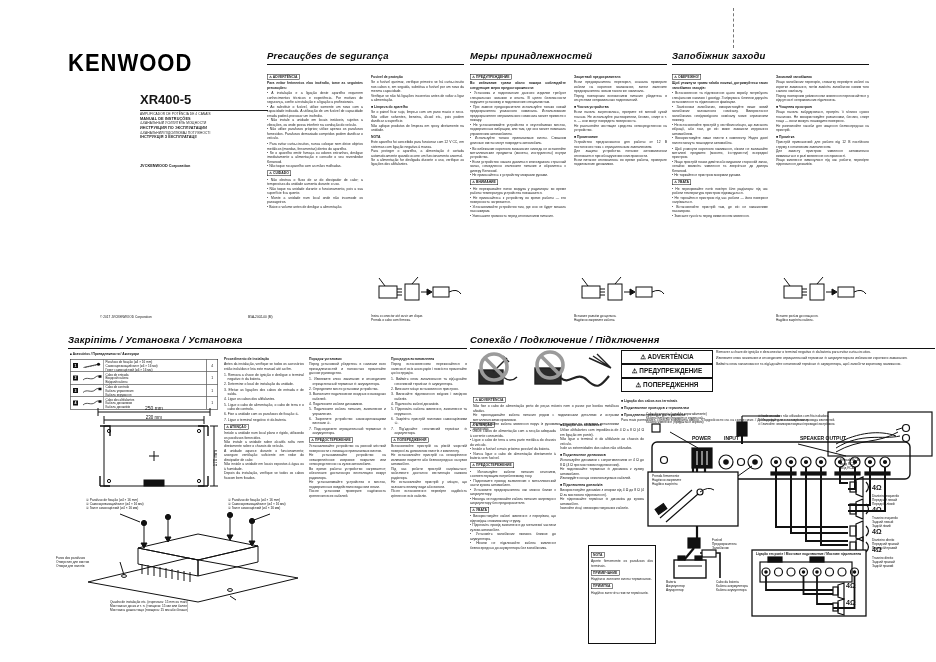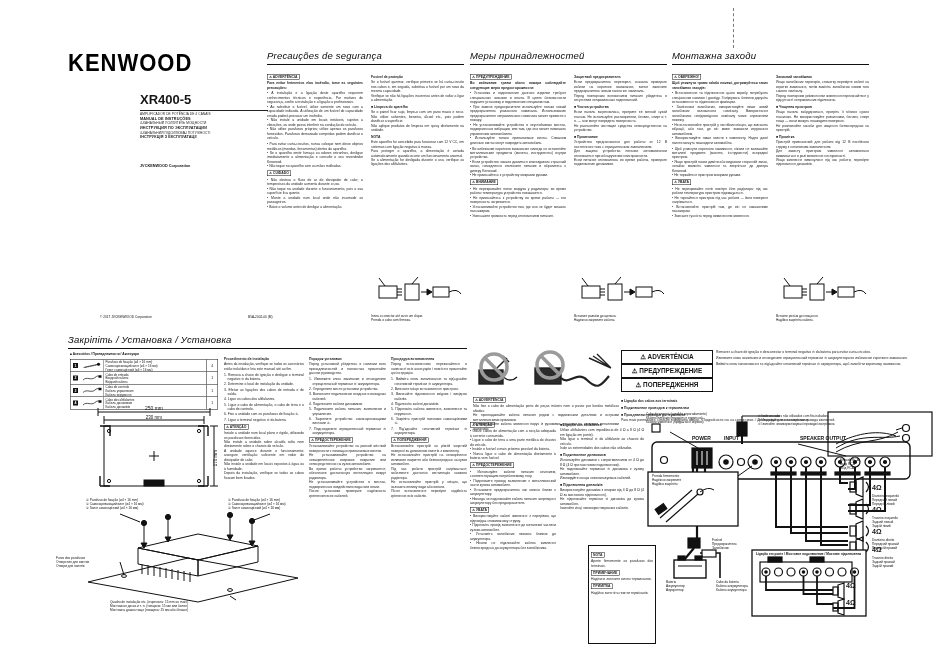--- a/index.html
+++ b/index.html
@@ -1,21 +1,21 @@
 <!DOCTYPE html>
 <html><head>
 <meta charset="utf-8">
 <style>
   html,body{margin:0;padding:0;background:#e8e8e8}
   #page{position:relative;width:936px;height:662px;background:#ffffff;
         font-family:"Liberation Sans",sans-serif;color:#161616;overflow:hidden}
   .abs{position:absolute}
   .sc{transform-origin:0 0}
   .s50{transform:scale(.5);width:200%}
-  .hdr{font-style:italic;font-weight:normal;font-size:9.5px;letter-spacing:.2px;
+  .hdr{font-style:italic;font-weight:bold;font-size:9.5px;letter-spacing:.2px;
        border-bottom:1.5px solid #111;padding-bottom:3px;color:#0a0a0a}
   .t-blocks{font-size:6.8px;line-height:1.32;color:#1c1c1c;text-align:justify}
   .blk-box{display:table;border:1px solid #111;padding:0 3px;font-weight:bold;margin:4px 0 3px;white-space:nowrap}
   .blk-h{font-weight:bold;margin:5px 0 1px}
   .blk-lead{font-weight:bold;margin:1px 0 2px}
   .blk-p{white-space:pre-line;margin:1px 0 3px}
   .blk-n{white-space:pre-line;margin:0 0 1.5px;padding-left:7px;text-indent:-7px}
   .blk-s{font-size:6.4px;letter-spacing:.2px}
   .blk-b{font-size:7.6px;font-weight:bold;letter-spacing:.2px}
   .logo{font-size:22px;font-weight:bold;letter-spacing:1px;transform:scaleY(1.05);transform-origin:0 0;color:#000}
@@ -129,21 +129,21 @@
         <div class="blk-h">■ Чистка устройства</div>
         <div class="blk-p">Если панель загрязнилась, протрите её мягкой сухой тканью. Не используйте растворители, бензин, спирт и т. п. — они могут повредить поверхность.
 Не распыляйте чистящие средства непосредственно на устройство.</div>
         <div class="blk-h">■ Примечание</div>
         <div class="blk-p">Устройство предназначено для работы от 12 В постоянного тока с отрицательным заземлением.
 Для защиты устройства питание автоматически отключается при обнаружении неисправности.
 Если питание отключилось во время работы, проверьте подключение динамиков.</div>
       </div>
   </div>
 
-  <div class="abs hdr" style="left:672px;top:50px;width:197px">Монтажна заходи</div>
+  <div class="abs hdr" style="left:672px;top:50px;width:197px">Запобіжник заходи</div>
   <div class="abs" style="left:672px;top:70px;width:96px">
     <div class="sc s50 t-blocks">
         <div class="blk-box">⚠ ОБЕРЕЖНО!</div>
         <div class="blk-lead">Щоб уникнути травм та/або пожежі, дотримуйтеся таких запобіжних заходів:</div>
         <div class="blk-p">• Встановлення та підключення цього виробу потребують спеціальних навичок і досвіду. З міркувань безпеки доручіть встановлення та підключення фахівцям.
 • Замінюючи запобіжник, використовуйте лише новий запобіжник зазначеного номіналу. Використання запобіжника невідповідного номіналу може спричинити пожежу.
 • Не встановлюйте пристрій у нестійких місцях, що зазнають вібрації, або там, де він може заважати керуванню автомобілем.
 • Використовуйте лише гвинти з комплекту. Надто довгі гвинти можуть пошкодити автомобіль.</div>
         <div class="blk-p">• Щоб уникнути короткого замикання, ніколи не залишайте металеві предмети (монети, інструменти) всередині пристрою.
 • Якщо пристрій почав диміти або видавати сторонній запах, негайно вимкніть живлення та зверніться до дилера Kenwood.
@@ -425,20 +425,21 @@
     <div class="sc s50 lbl">Furos dos parafusos
 Отверстия для винтов
 Отвори для гвинтів</div>
   </div>
   <div class="abs" style="left:110px;top:600px;width:200px">
     <div class="sc s50 lbl">Quadro de instalação etc. (espessura: 15 mm ou mais)
 Монтажная доска и т. п. (толщина: 15 мм или более)
 Монтажна дошка тощо (товщина: 15 мм або більше)</div>
   </div>
 
+  <div class="abs hdr" style="left:470px;top:334px;width:465px">Conexão / Подключение / Підключення</div>
 
   <svg class="abs" style="left:473px;top:350px" width="150" height="42" viewBox="0 0 150 42">
     <g stroke="#222" fill="none" stroke-width="1.4">
       <rect x="6" y="20" width="24" height="14" fill="#2b2b2b"></rect>
       <line x1="34" y1="8" x2="20" y2="22"></line>
         <line x1="30" y1="6" x2="36" y2="12"></line>
       <path d="M30 27 q8 6 14 0"></path>
       <rect x="62" y="18" width="26" height="16" fill="#2b2b2b"></rect>
       <path d="M88 28 c8 8 16 -8 26 2 s14 6 22 -4" stroke-width="2.2"></path>
       <path d="M116 8 l22 10 M120 6 l18 12 M124 4 l14 14"></path>

